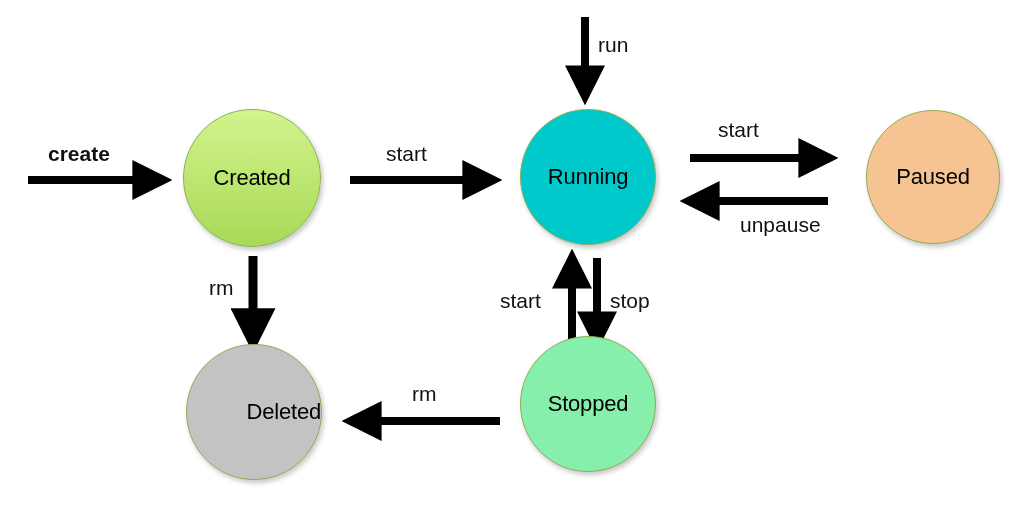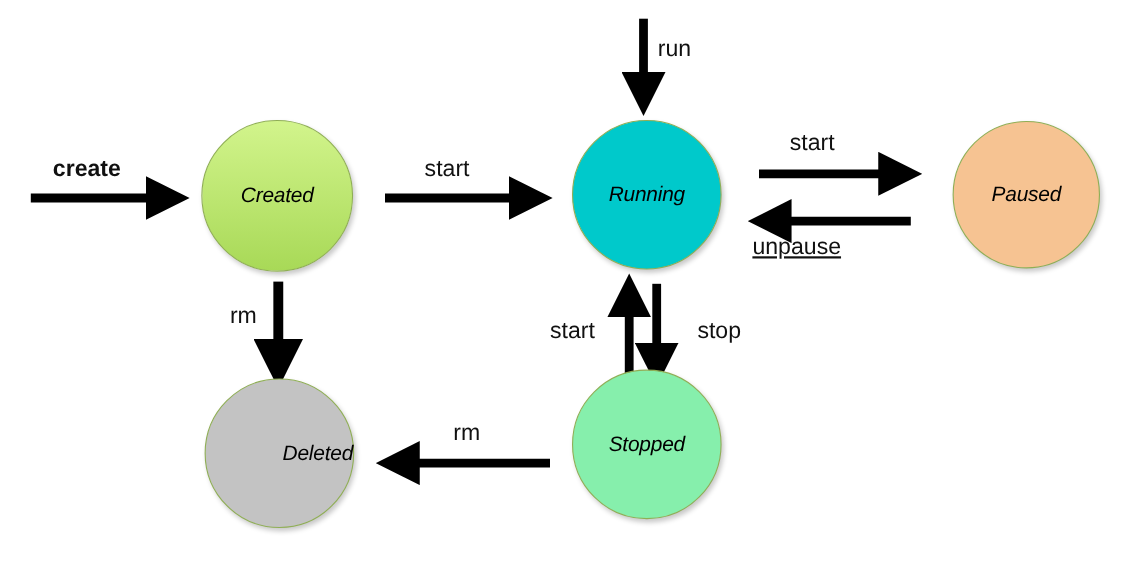--- a/index.html
+++ b/index.html
@@ -31,27 +31,26 @@
     border-radius: 50%;
     display: flex;
     align-items: center;
     justify-content: center;
     box-sizing: border-box;
     box-shadow: 2px 3px 5px rgba(0,0,0,0.22);
     border: 1px solid #8fae55;
   }
   .node-label {
     font-family: "Liberation Sans", sans-serif;
-    font-size: 19px;
+    font-size: 22px;
     color: #000000;
     line-height: 1;
     letter-spacing: -0.2px;
     white-space: nowrap;
     user-select: none;
-    font-style: italic;
   }
   .edge-label {
     position: absolute;
     font-family: "Liberation Sans", sans-serif;
     font-size: 21px;
     color: #111111;
     white-space: nowrap;
     line-height: 1;
     user-select: none;
   }
@@ -118,19 +117,19 @@
   </div>
 
   <div class="node" style="left:520px; top:336px; width:136px; height:136px; background:#86efac;">
     <span class="node-label">Stopped</span>
   </div>
 
   <span class="edge-label" style="left:48px; top:143px;font-weight:bold;">create</span>
   <span class="edge-label" style="left:386px; top:143px;">start</span>
   <span class="edge-label" style="left:598px; top:34px;">run</span>
   <span class="edge-label" style="left:718px; top:119px;">start</span>
-  <span class="edge-label" style="left:684px; top:214px;text-decoration:underline;">unpause</span>
+  <span class="edge-label" style="left:740px; top:214px;">unpause</span>
   <span class="edge-label" style="left:209px; top:277px;">rm</span>
   <span class="edge-label" style="left:500px; top:290px;">start</span>
-  <span class="edge-label" style="left:610px; top:290px;margin-left:24px;">stop</span>
+  <span class="edge-label" style="left:610px; top:290px;">stop</span>
   <span class="edge-label" style="left:412px; top:383px;">rm</span>
 
 </div>
 
 </body></html>

